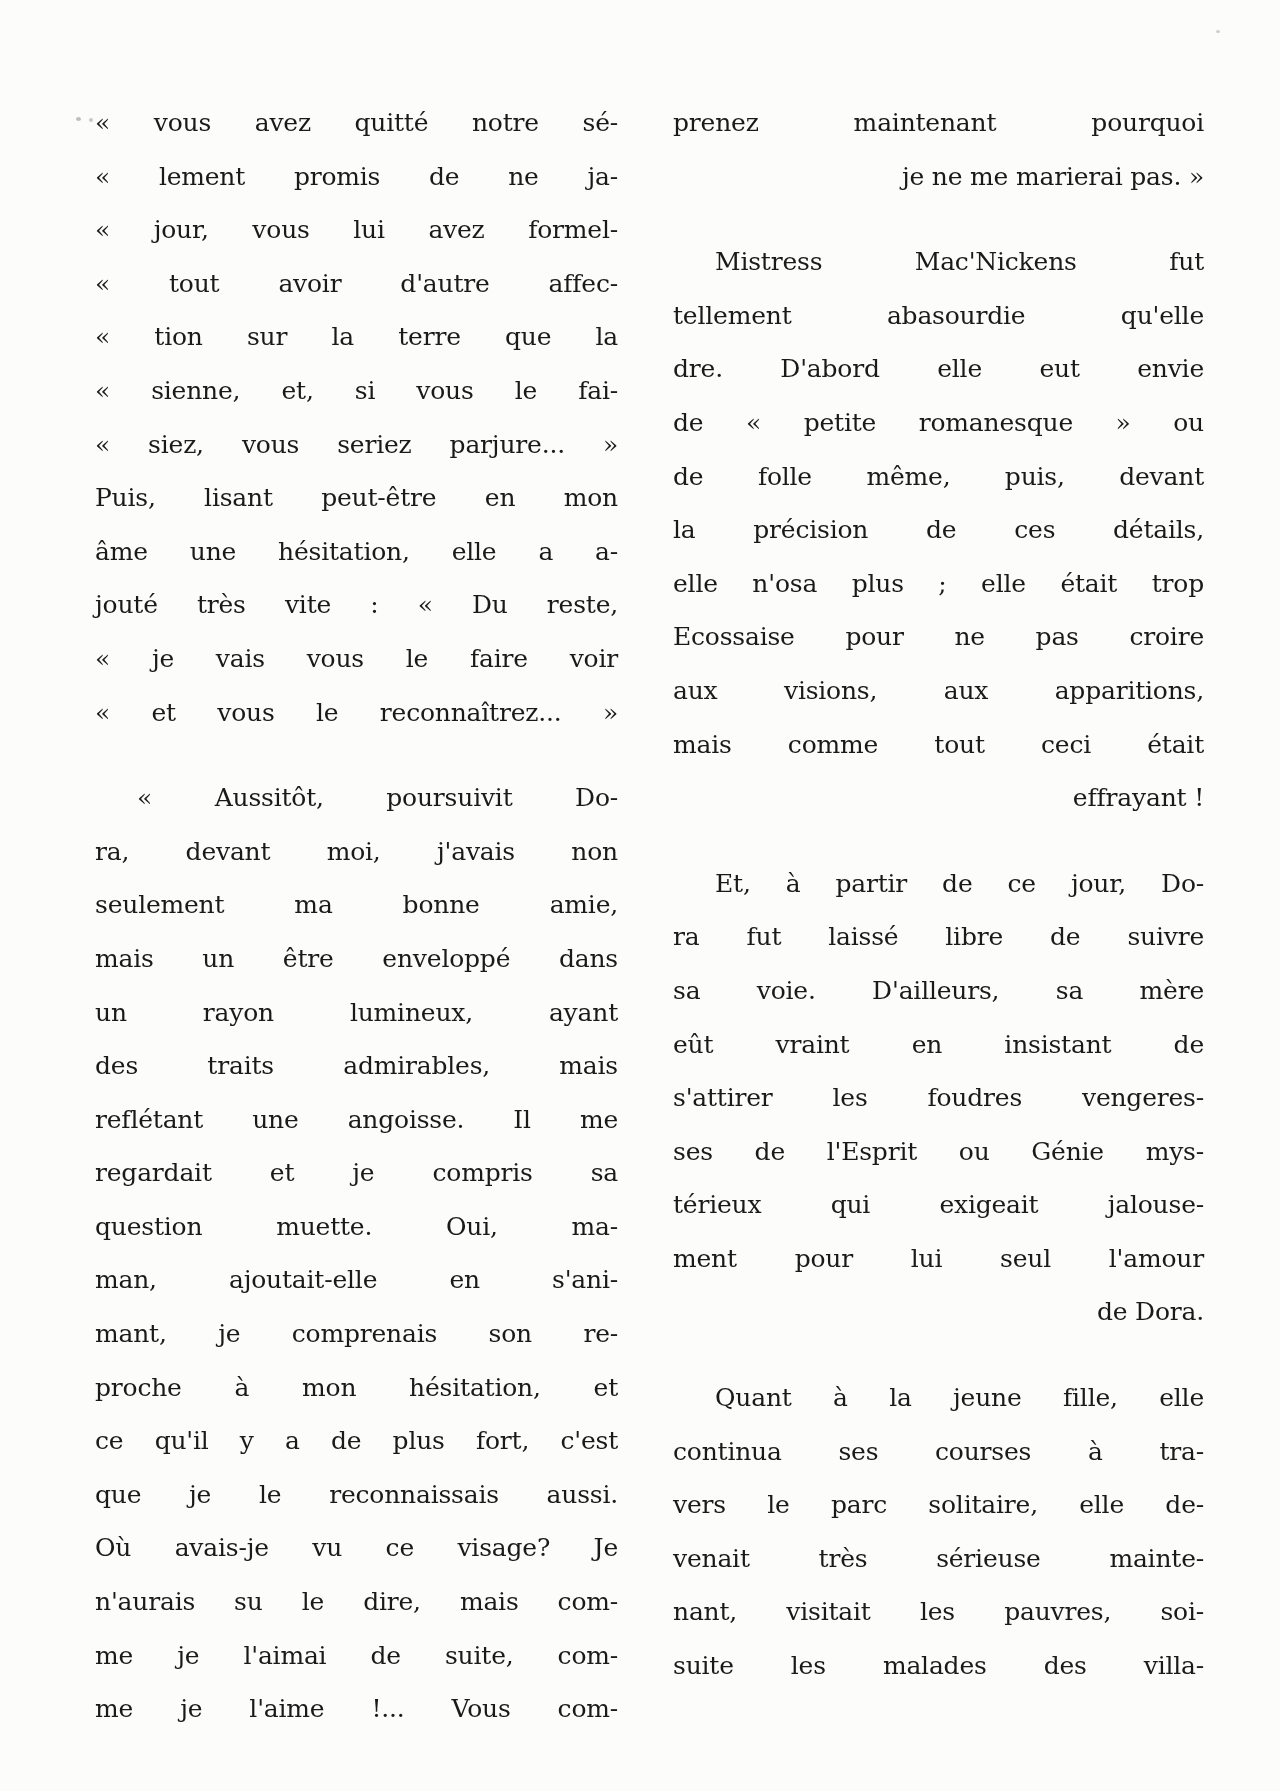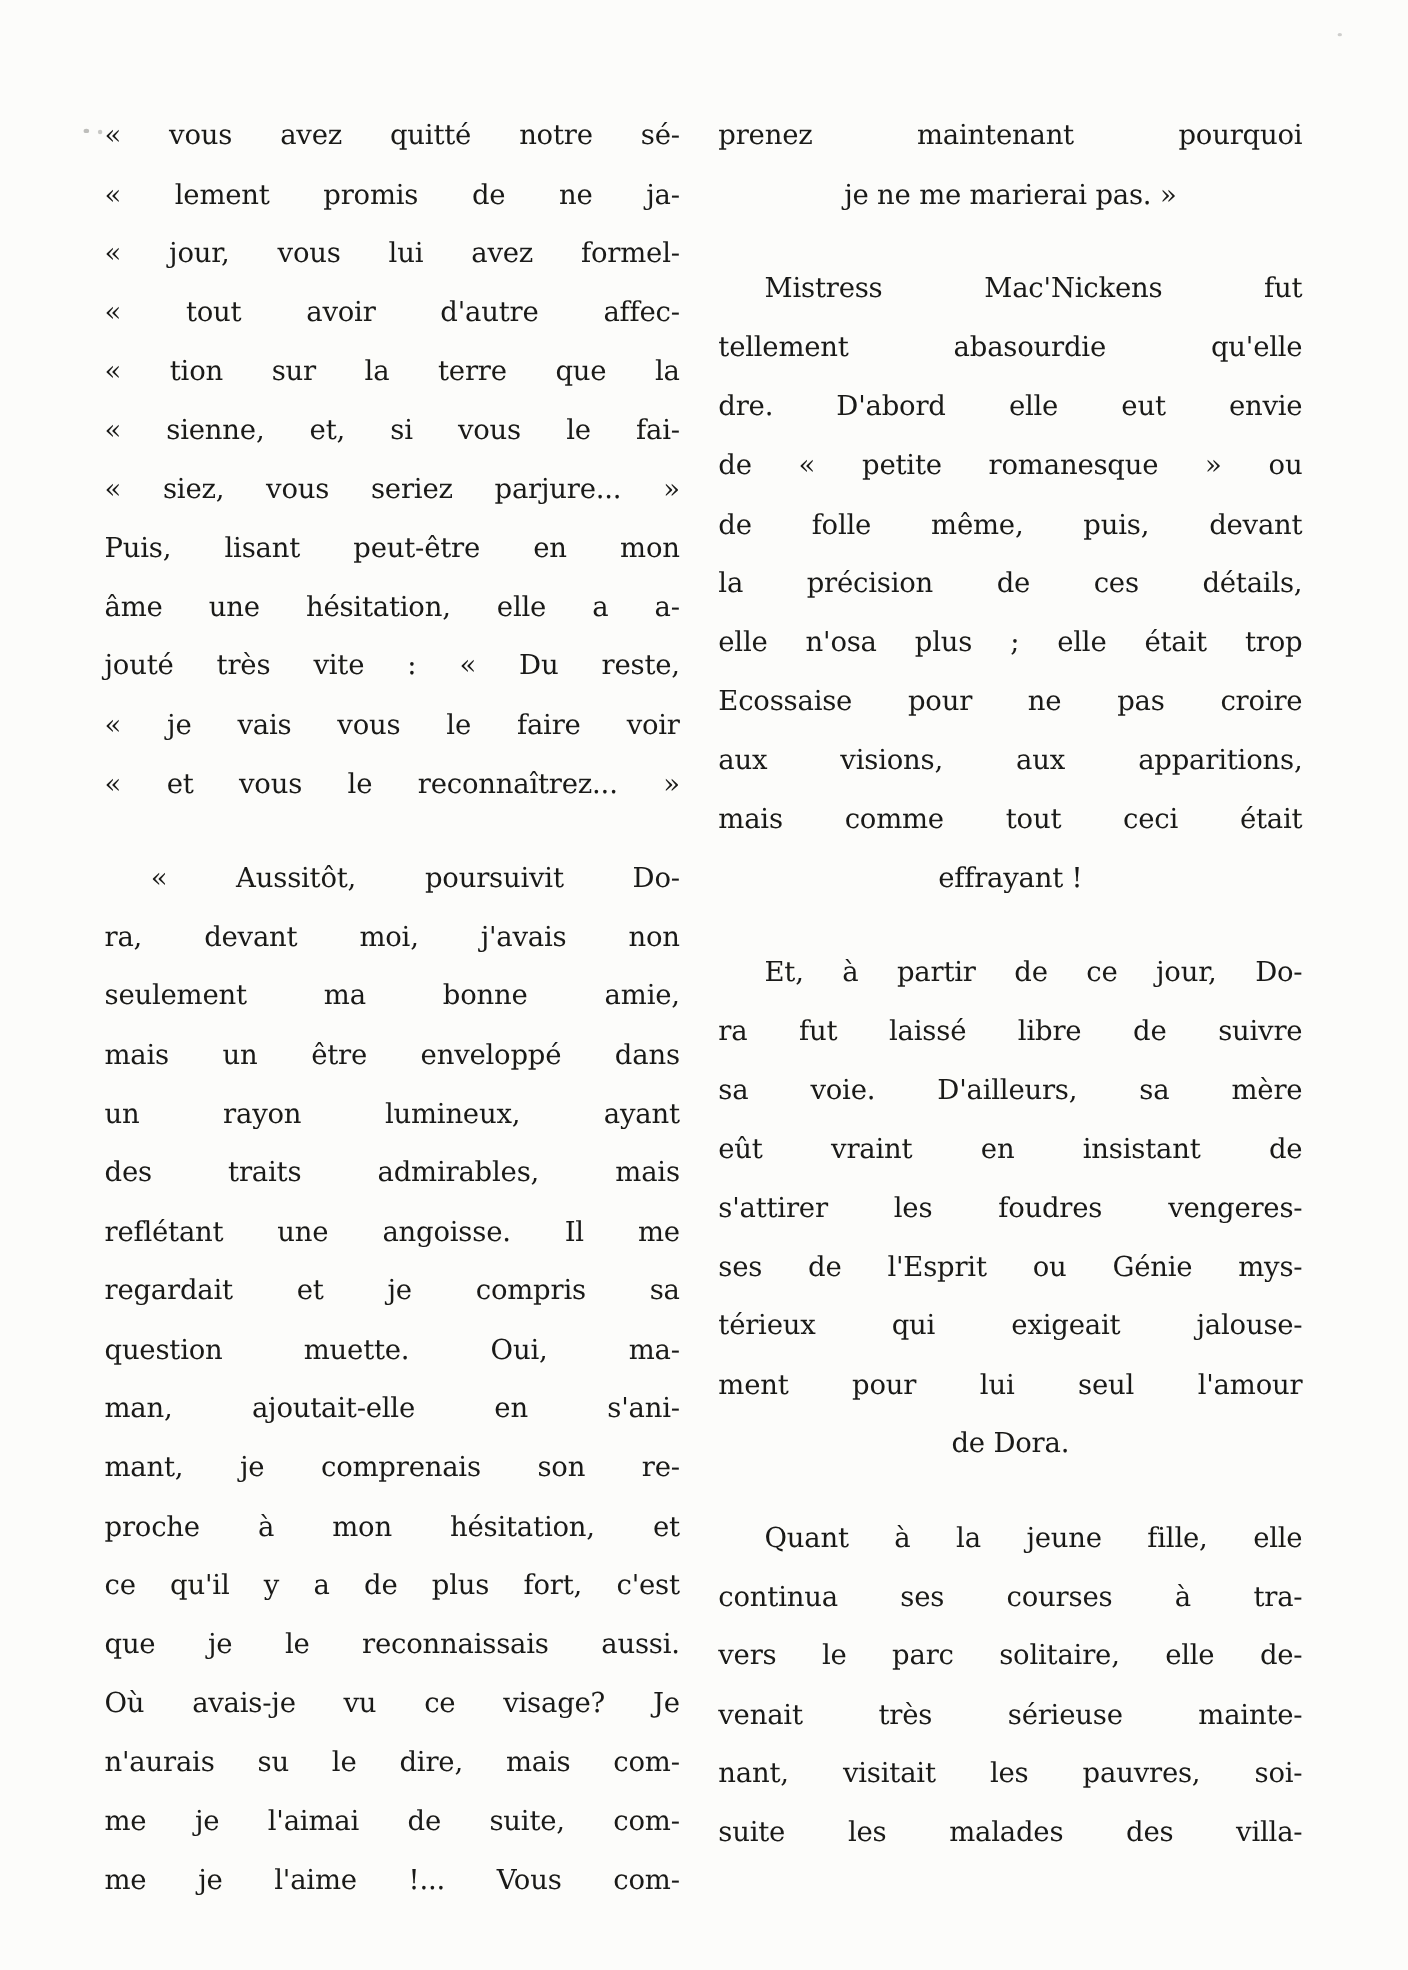--- a/index.html
+++ b/index.html
@@ -17,24 +17,24 @@
     color: #1a1a18;
   }
   .col {
     position: absolute;
     top: 96px;
     font-size: 25px;
     line-height: 53.6px;
     letter-spacing: -0.2px;
   }
   .col0 { left: 95px;  width: 523px; }
-  .col1 { left: 653px; width: 531px; }
+  .col1 { left: 673px; width: 531px; }
   .line {
     height: 53.6px;
-    text-align: center;
+    text-align: right;
     white-space: nowrap;
   }
   .line.j {
     white-space: normal;
     text-align: justify;
     text-align-last: justify;
   }
   .line.indent { padding-left: 42px; margin-top: 32px; }
   .speck {
     position: absolute;

